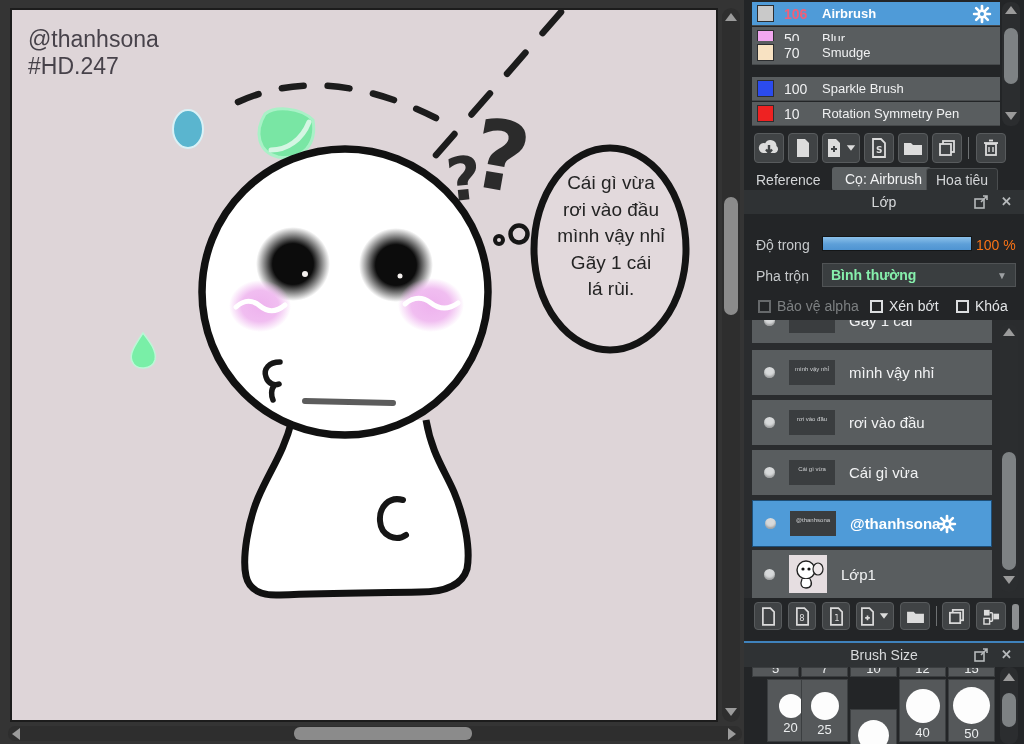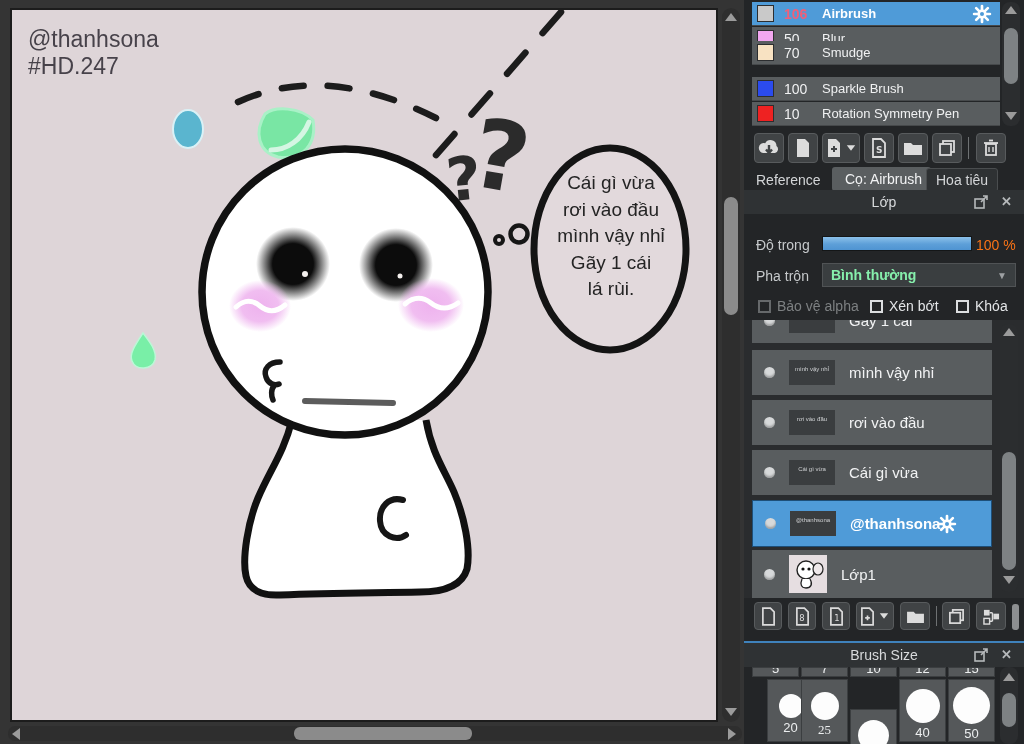--- a/index.html
+++ b/index.html
@@ -436,21 +436,21 @@
         <span>12</span>
       </div>
     <div class="szcell numclip" style="left:204px;top:667px;height:10px;">
         <span>15</span>
       </div>
 
     <div class="szcell" style="left:8px;top:679px;height:63px;margin-left:15px;">
       <div class="szcircle c0"></div>
       <div>20</div>
     </div>
-    <div class="szcell" style="left:57px;top:679px;height:63px;font-family:Liberation Serif, serif;">
+    <div class="szcell" style="left:57px;top:679px;height:63px;">
       <div class="szcircle c1"></div>
       <div>25</div>
     </div>
     <div class="szcell" style="left:106px;top:679px;height:63px;margin-top:30px;">
       <div class="szcircle c2"></div>
       <div>30</div>
     </div>
     <div class="szcell" style="left:155px;top:679px;height:63px;">
       <div class="szcircle c3"></div>
       <div>40</div>

